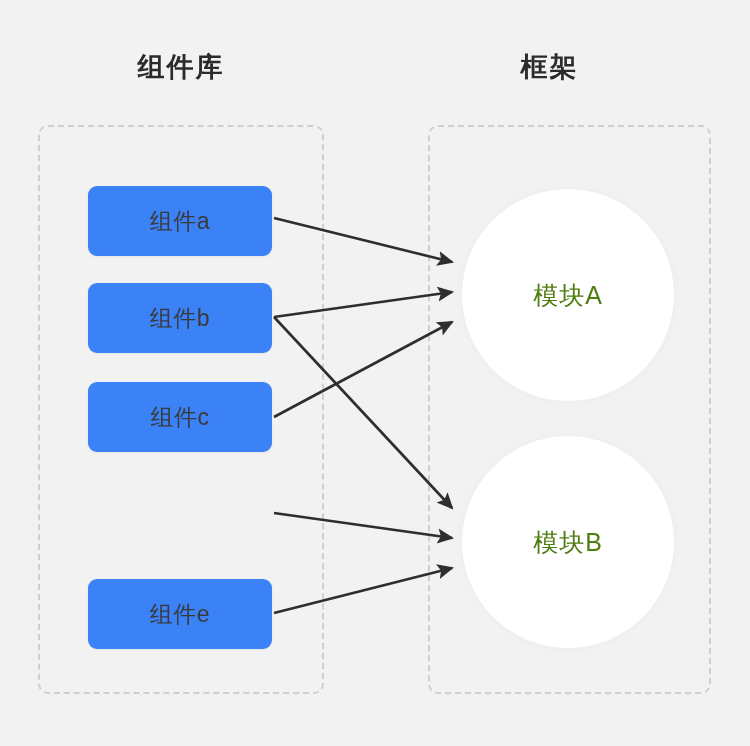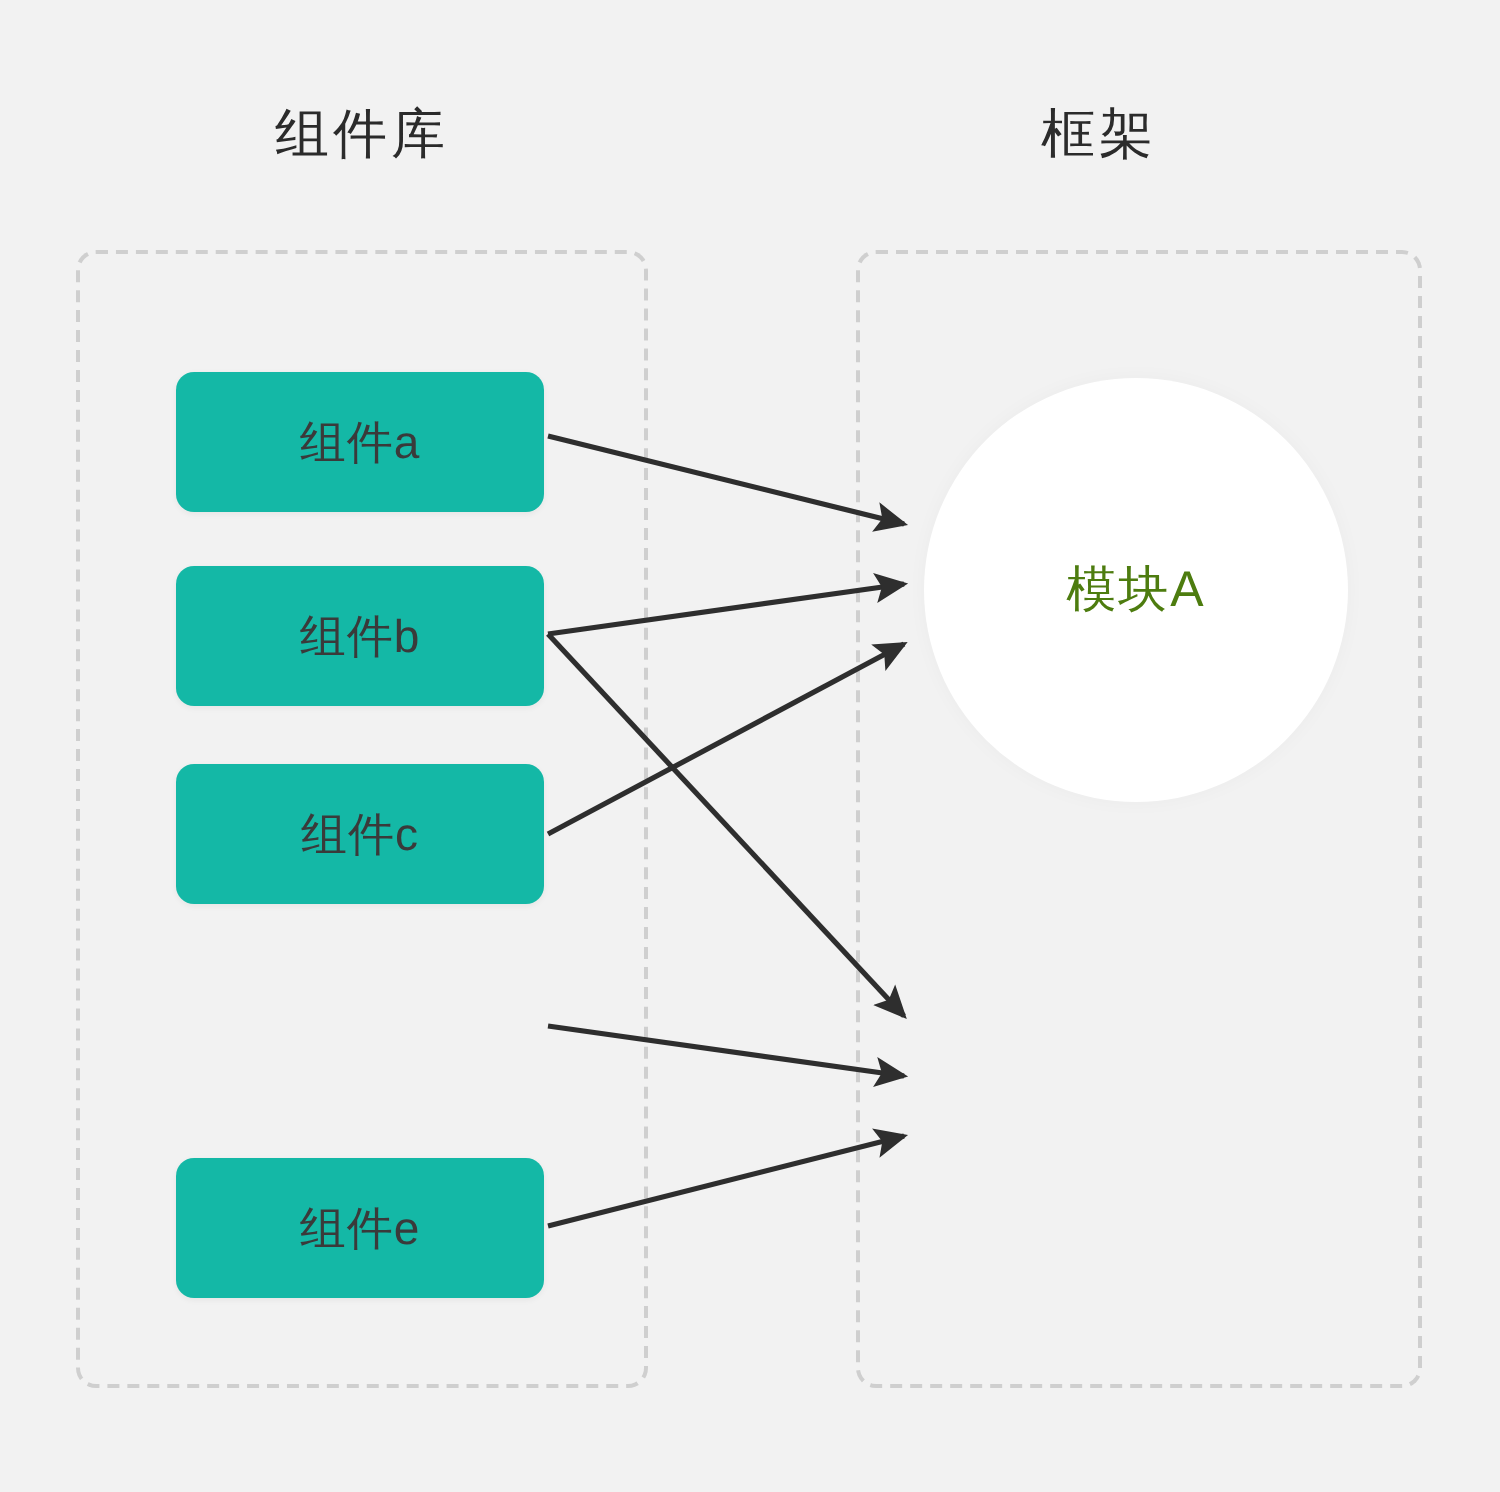--- a/index.html
+++ b/index.html
@@ -17,21 +17,21 @@
   #stage {
     position: relative;
     width: 750px;
     height: 746px;
   }
 
   
   .group-title {
     position: absolute;
     font-size: 27px;
-    font-weight: normal;
+    font-weight: bold;
     color: #2b2b2b;
     letter-spacing: 2px;
     text-align: center;
     white-space: nowrap;
     line-height: 1;
   }
   #title-library { left: 38px; width: 286px; top: 54px; }
   #title-framework { left: 408px; width: 283px; top: 54px; }
 
   
@@ -44,21 +44,21 @@
   }
   #box-library { left: 38px; top: 125px; width: 286px; height: 569px; }
   #box-framework { left: 428px; top: 125px; width: 283px; height: 569px; }
 
   
   .card {
     position: absolute;
     left: 88px;
     width: 184px;
     height: 70px;
-    background: #14b8a6;
+    background: #3b82f6;
     border-radius: 9px;
     box-shadow: 0 1px 3px rgba(0,0,0,0.055);
     display: flex;
     align-items: center;
     justify-content: center;
     box-sizing: border-box;
   }
   .card-label {
     font-size: 23px;
     color: #3a3a3a;
@@ -115,20 +115,23 @@
   <div class="card" id="card-c" style="top:382px;">
     <span class="card-label">组件c</span>
   </div>
   <div class="card" id="card-e" style="top:579px;">
     <span class="card-label">组件e</span>
   </div>
 
   <div class="module" id="module-a">
     <span class="module-label">模块A</span>
   </div>
+  <div class="module" id="module-b">
+    <span class="module-label">模块B</span>
+  </div>
 
   <svg id="connectors" viewBox="0 0 750 746">
     <defs>
       <marker id="arrowhead" markerWidth="7" markerHeight="7" refX="5.6" refY="3.1" orient="auto" markerUnits="strokeWidth">
         <path d="M0,0.2 L6.4,3.1 L0,6.0 L1.3,3.1 Z" fill="#2e2e2e"></path>
       </marker>
     </defs>
 
     <line x1="274" y1="218" x2="452" y2="262" stroke="#2e2e2e" stroke-width="2.6" marker-end="url(#arrowhead)"></line>
 

